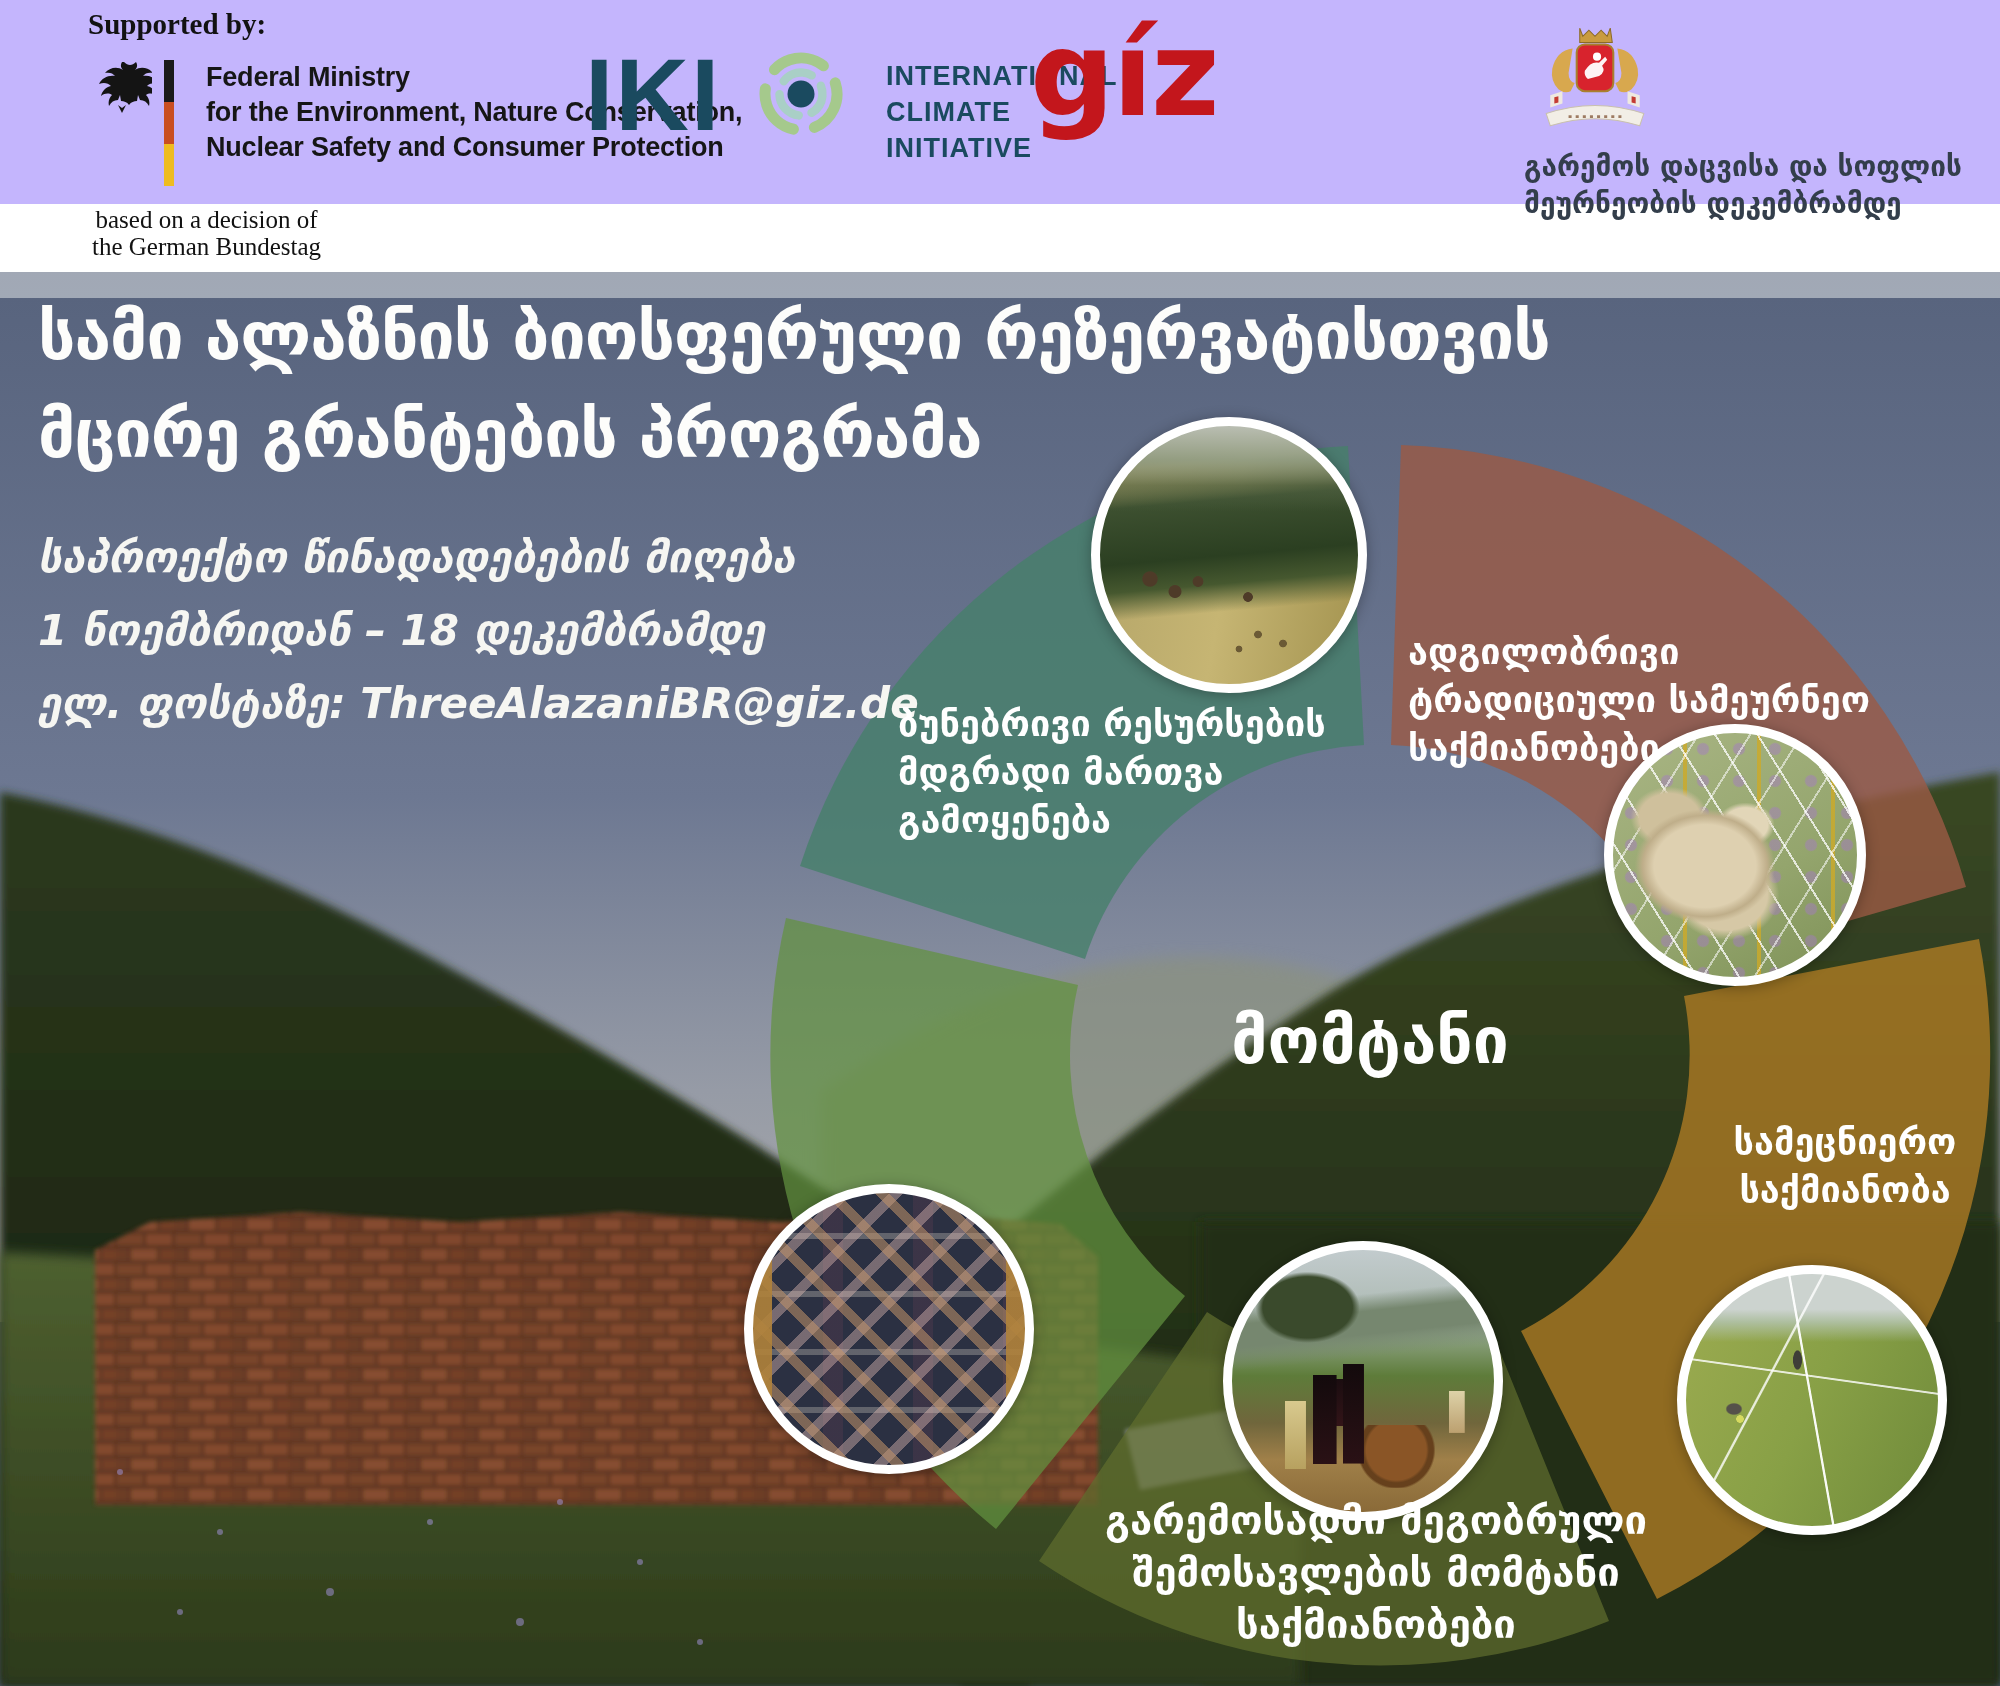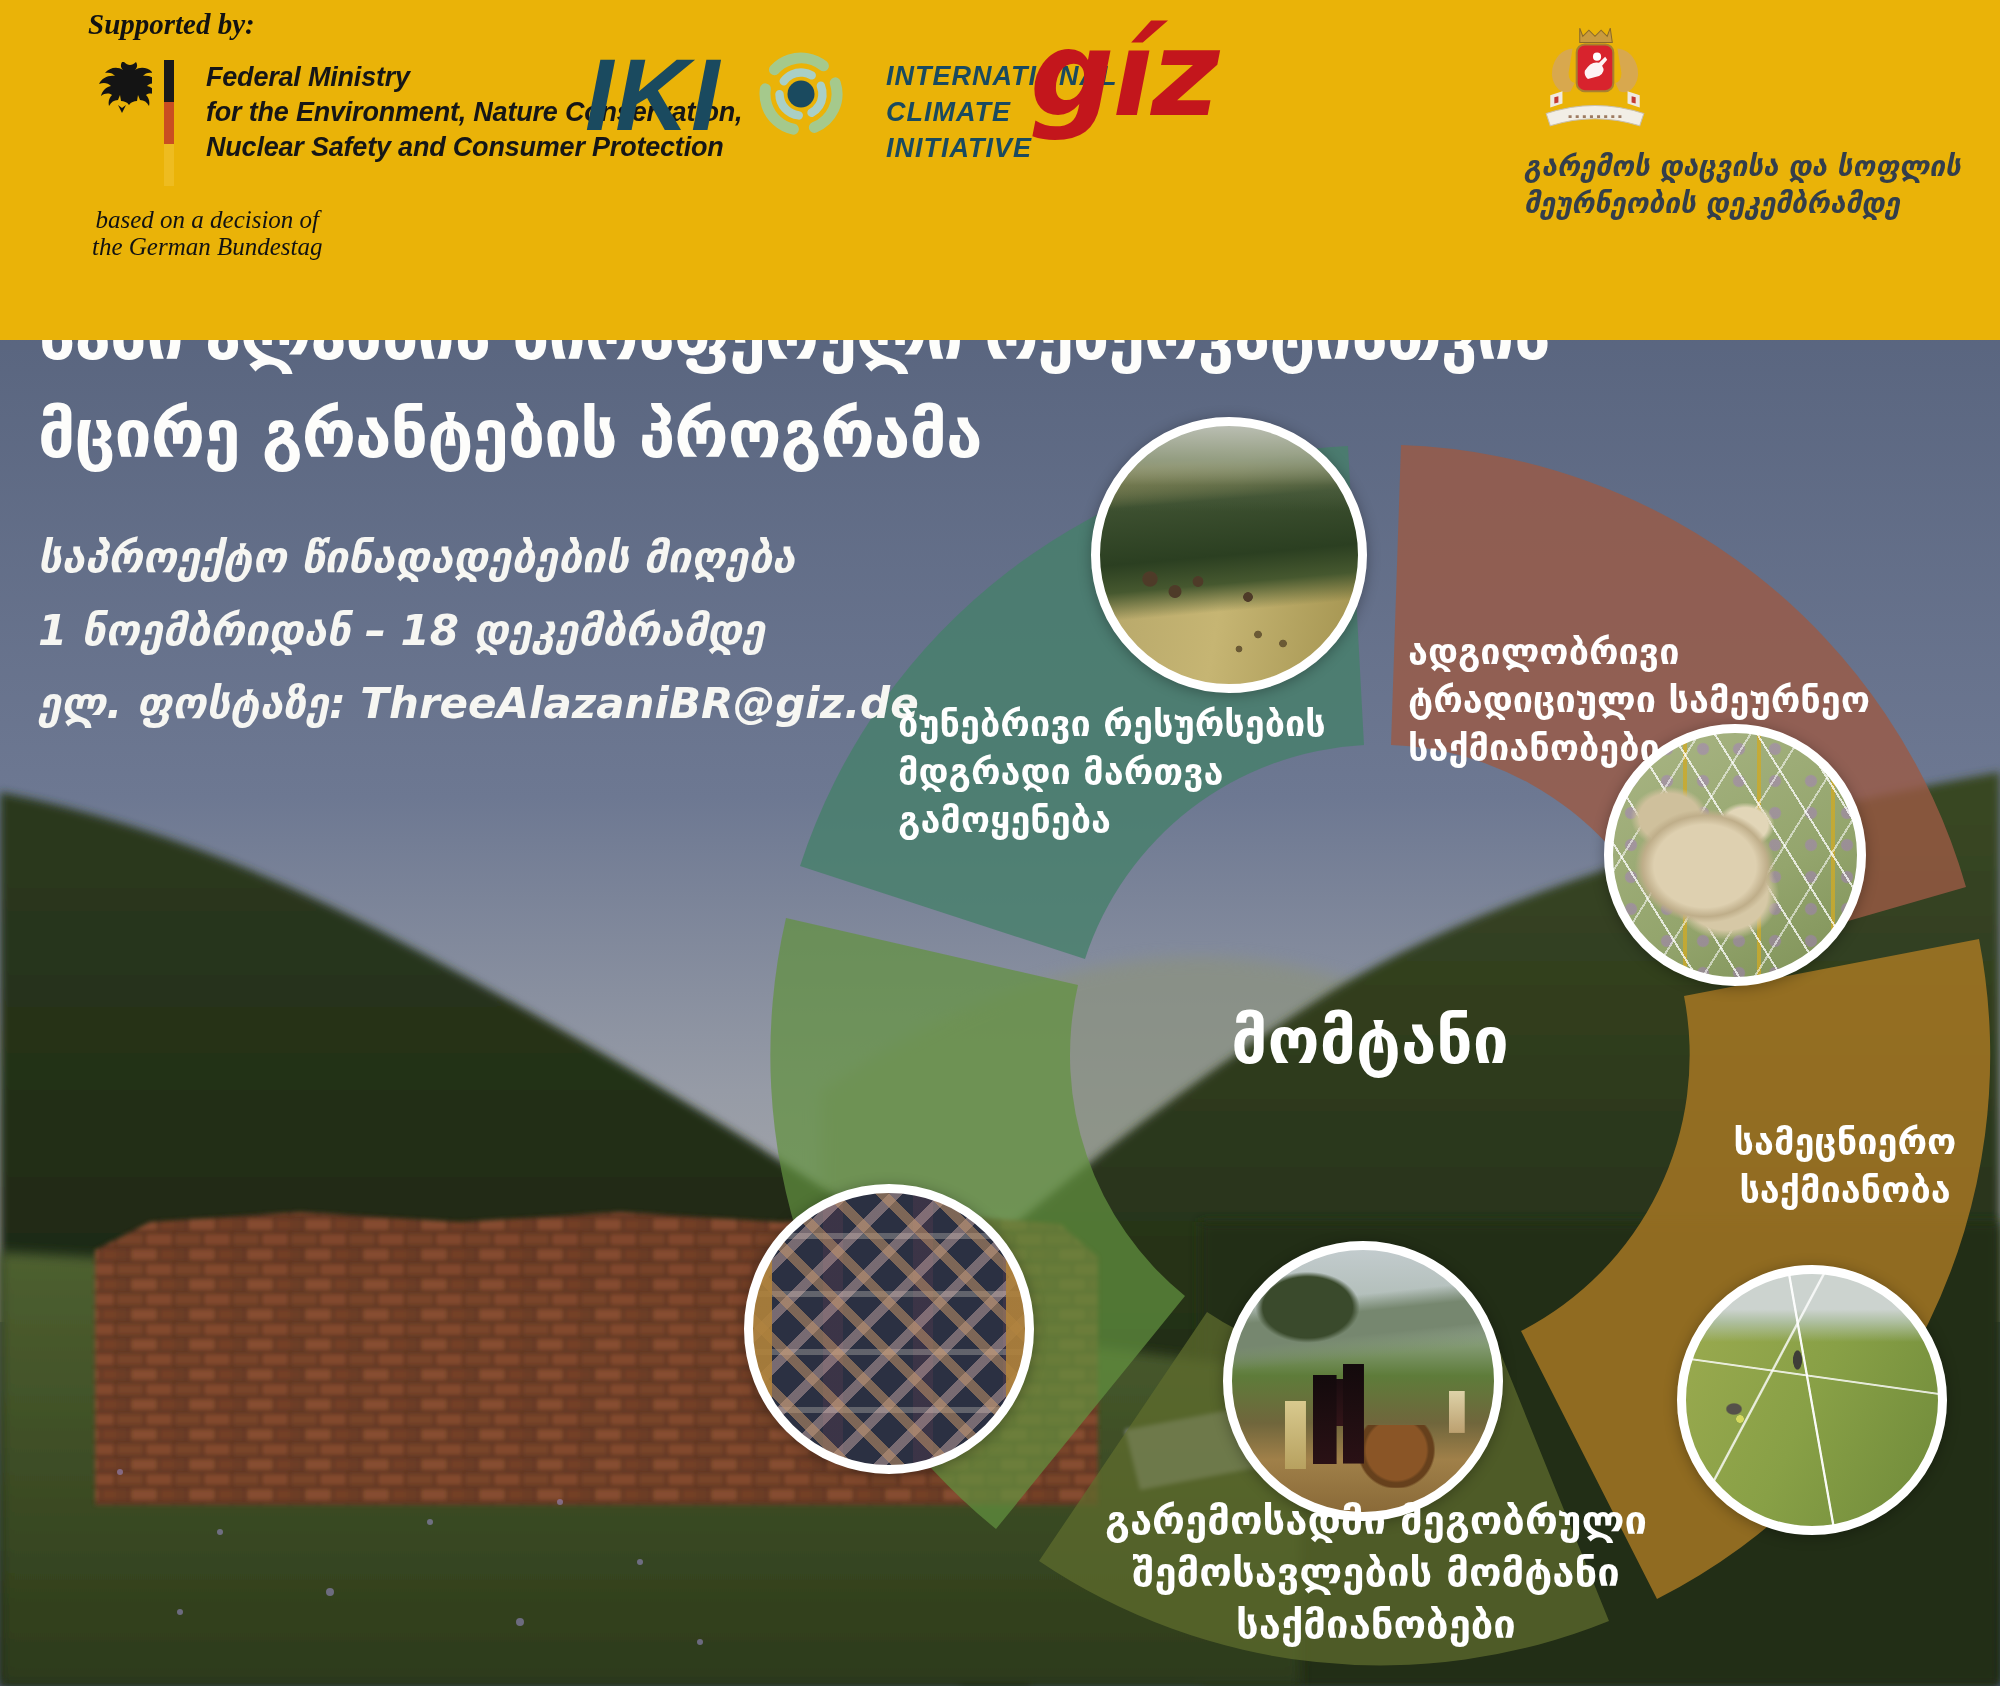--- a/index.html
+++ b/index.html
@@ -1,21 +1,21 @@
 <!DOCTYPE html>
 <html><head>
 <meta charset="utf-8">
 <style>
   html,body{margin:0;padding:0;background:#ffffff;}
   .poster{position:relative;width:2000px;height:1686px;overflow:hidden;background:#fff;
           font-family:"DejaVu Sans",sans-serif;}
   .pre{white-space:pre-line;}
 
   
-  .topbar{position:absolute;left:0;top:0;width:2000px;height:340px;background:#eab308;z-index:5;font-style:italic;}
+  .topbar{position:absolute;left:0;top:0;width:2000px;height:204px;background:#c4b5fd;z-index:5;}
   .supported{position:absolute;left:88px;top:8px;font-family:"Liberation Serif",serif;
              font-weight:700;font-size:29px;color:#121212;}
   .eagle{position:absolute;left:92px;top:58px;width:60px;height:62px;}
   .flagbar{position:absolute;left:164px;top:60px;width:10px;height:126px;display:flex;flex-direction:column;}
   .flagbar div{flex:1;}
   .bmuv-text{position:absolute;left:206px;top:60px;font-family:"Liberation Sans",sans-serif;
              font-weight:600;font-size:27px;line-height:35px;color:#161616;letter-spacing:-0.2px;}
   .bundestag{position:absolute;left:92px;top:206px;font-family:"Liberation Serif",serif;
              font-size:25px;line-height:27px;color:#121212;text-align:center;}
   .iki-abbr{position:absolute;left:585px;top:44px;font-family:"Liberation Sans",sans-serif;

